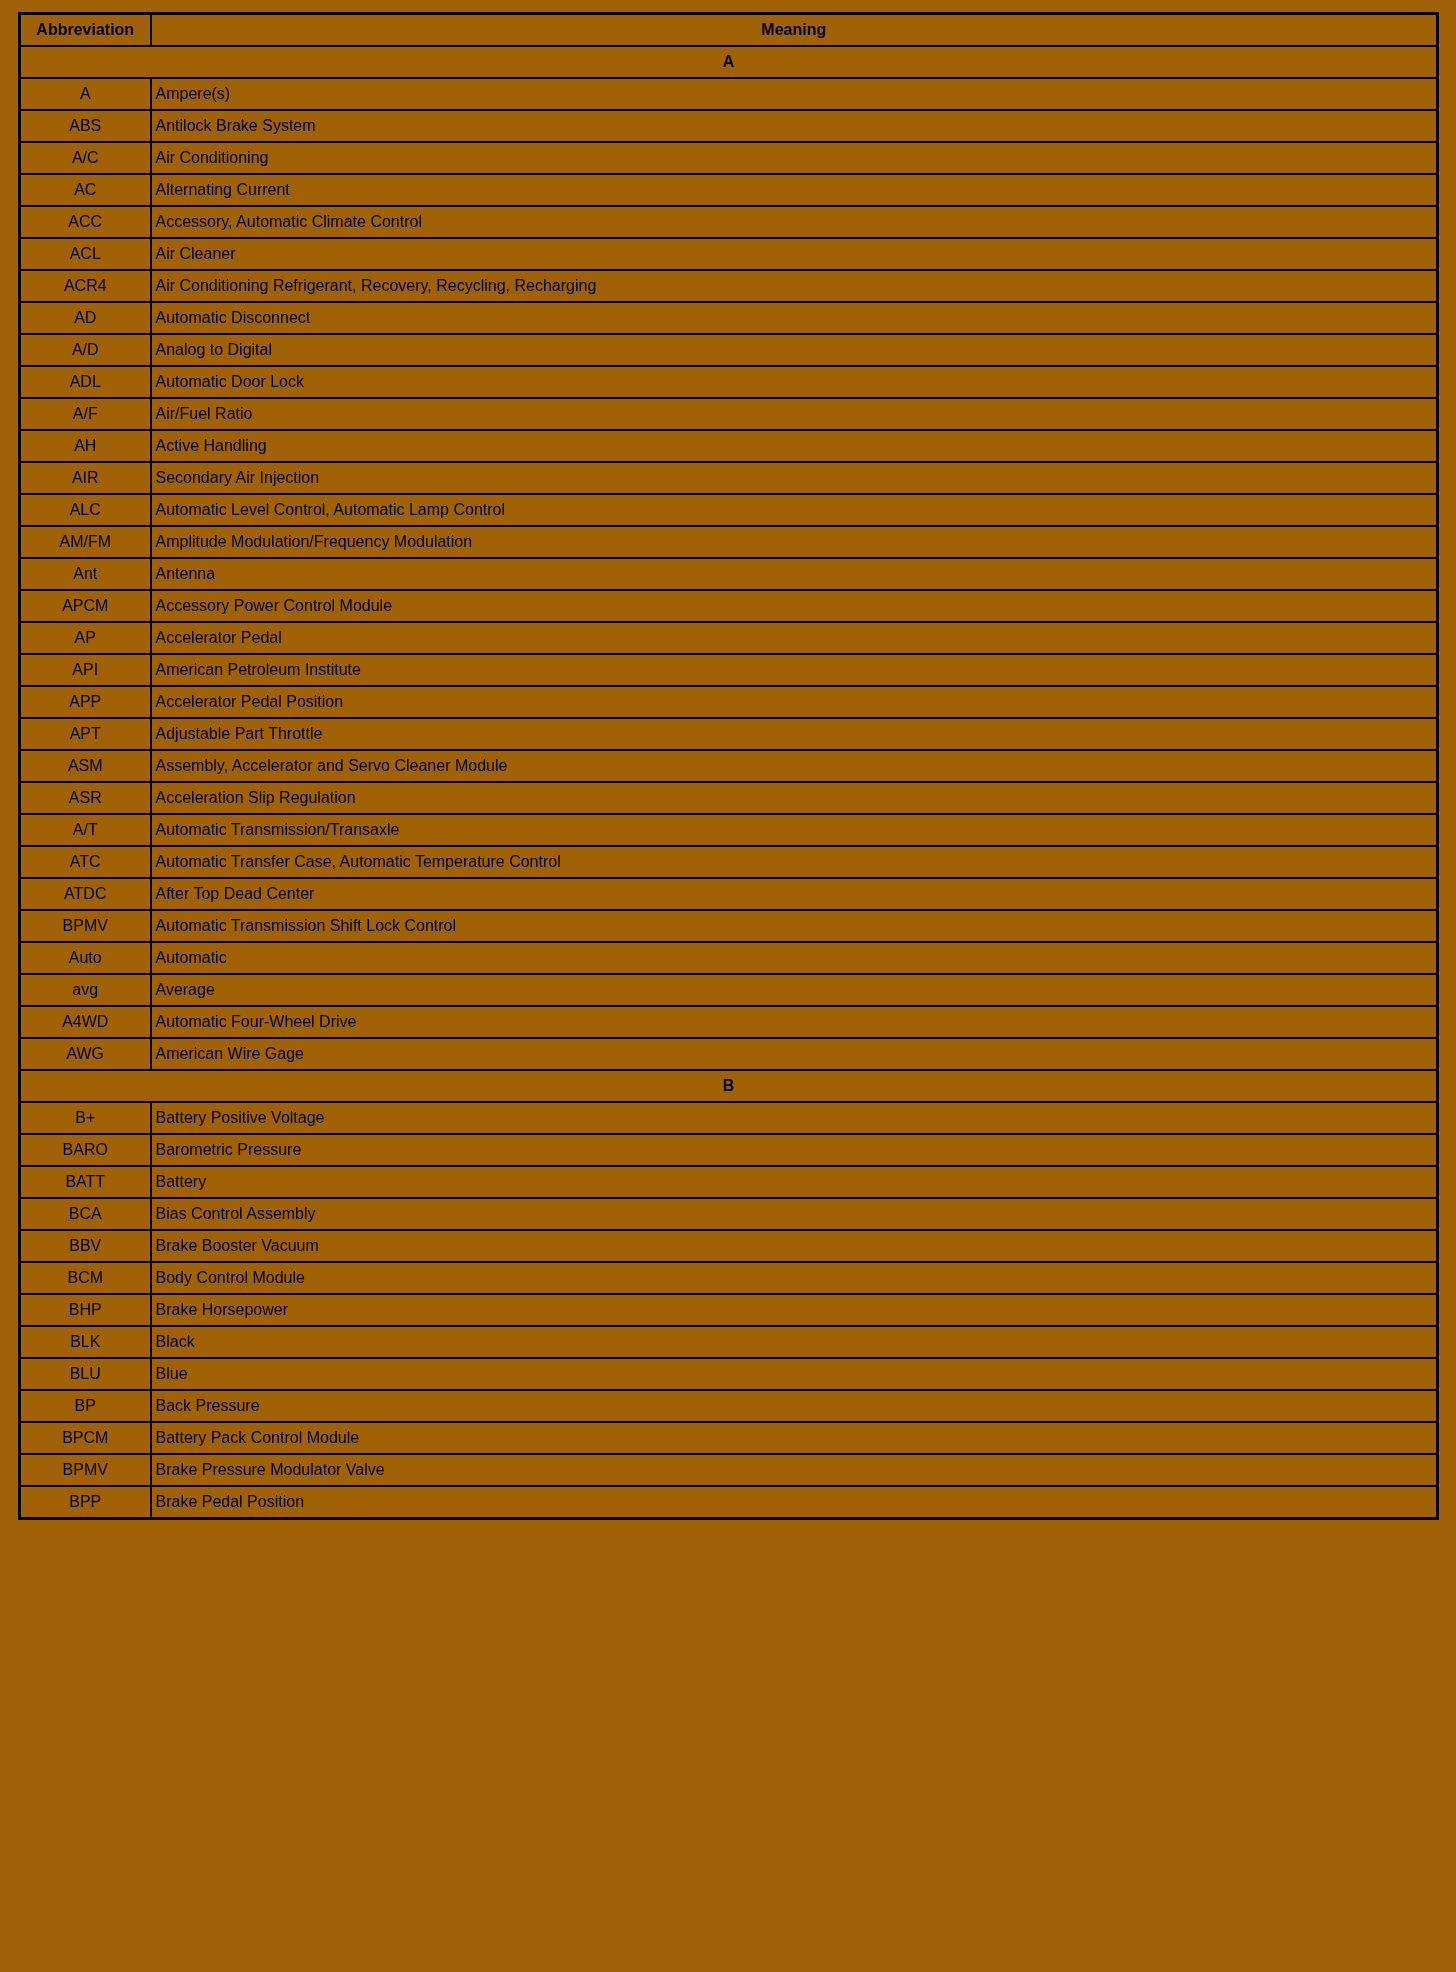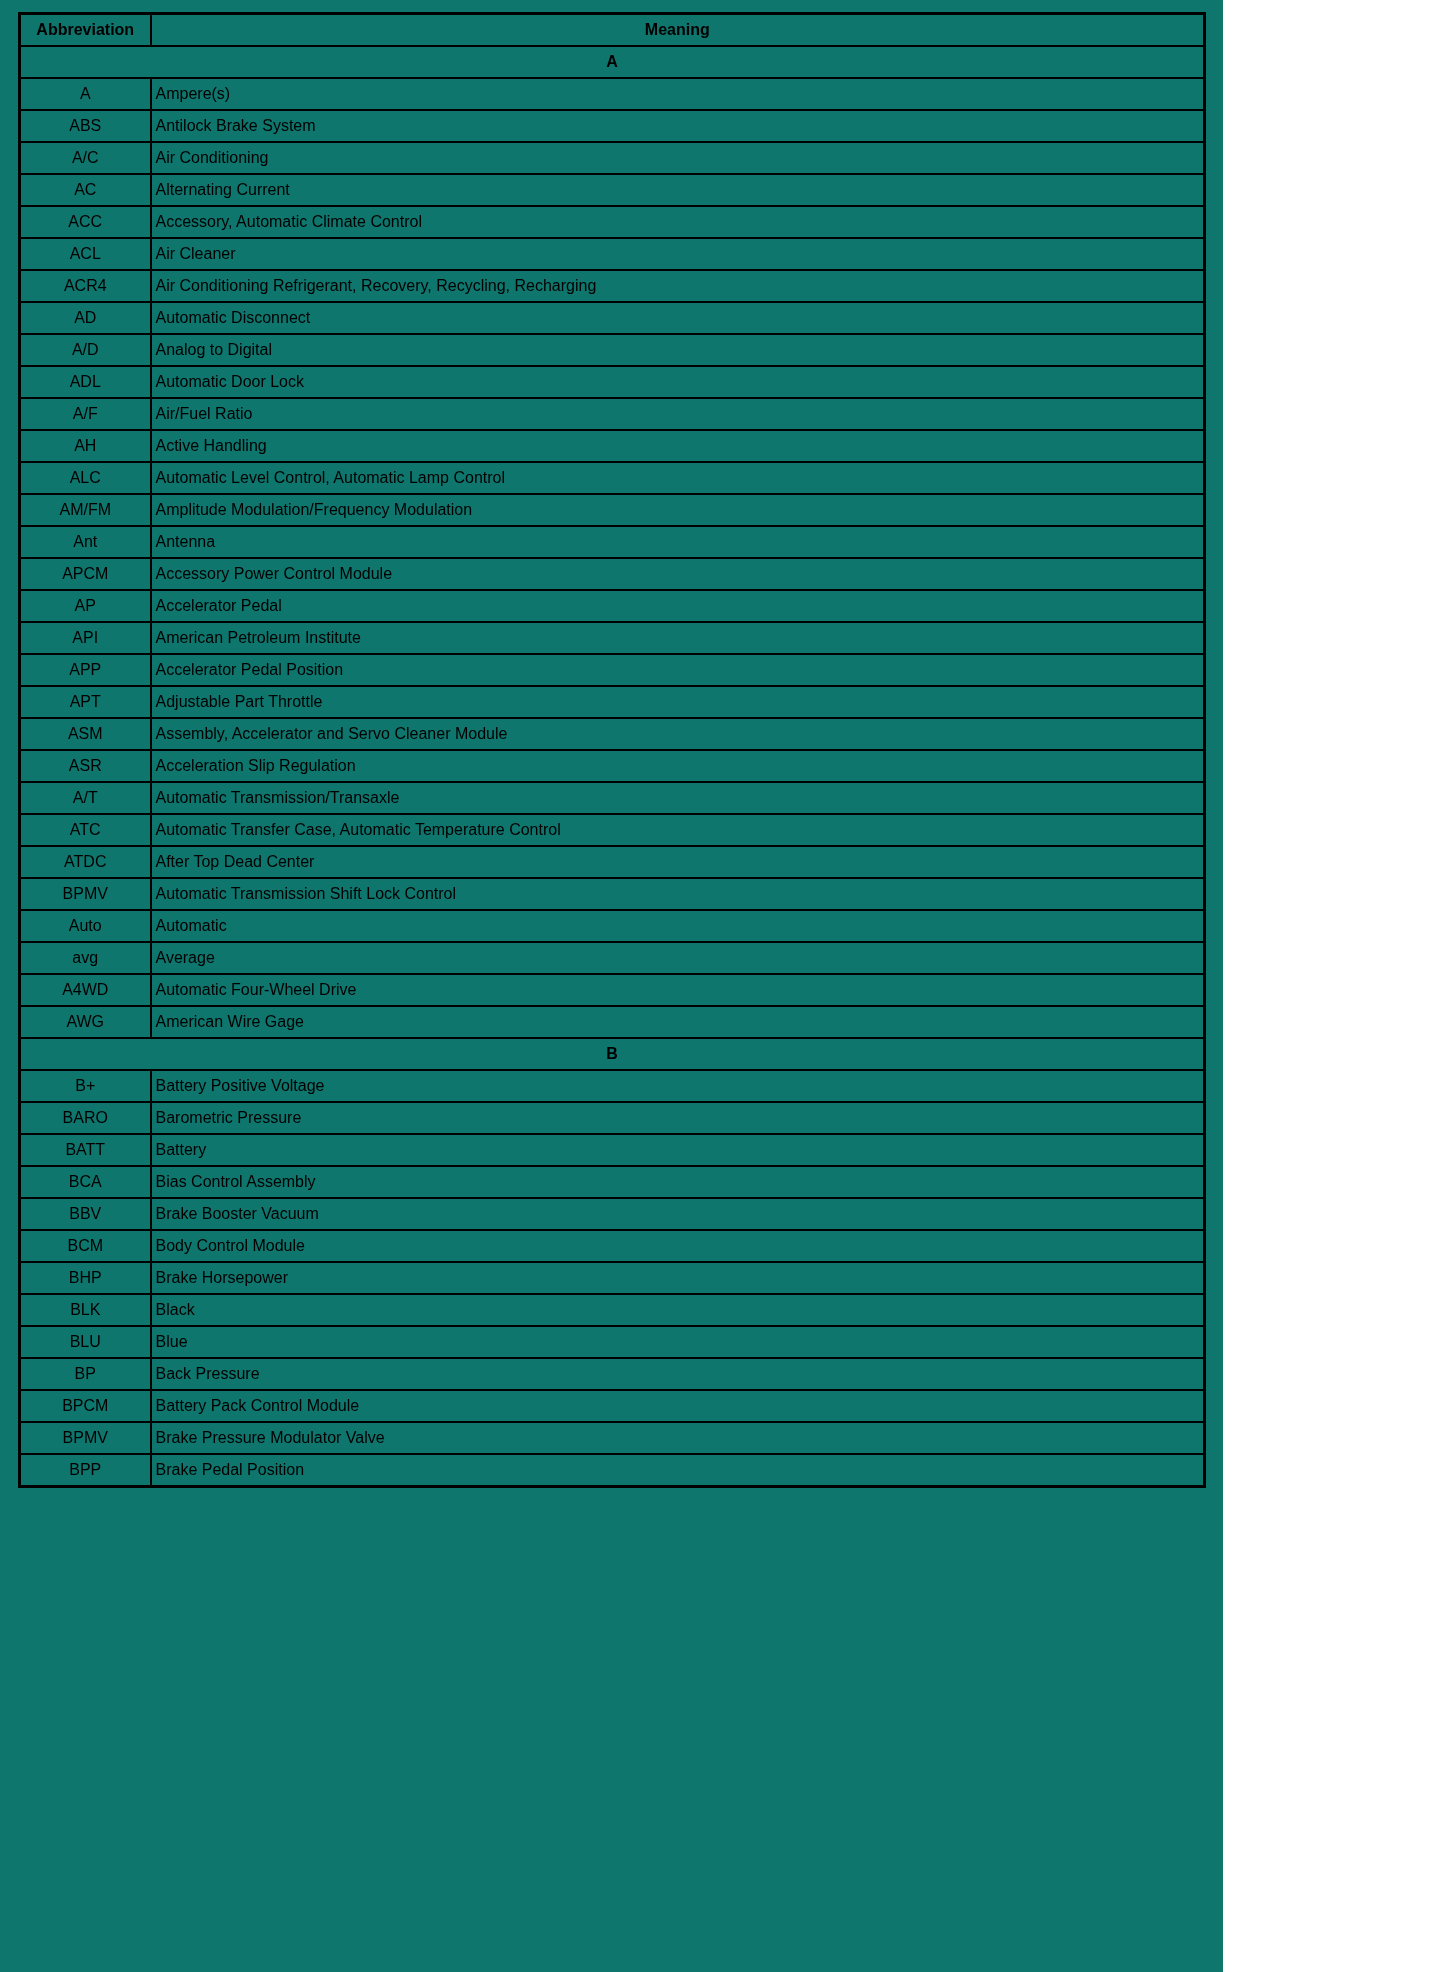--- a/index.html
+++ b/index.html
@@ -1,25 +1,25 @@
 <!DOCTYPE html>
 <html><head>
 <meta charset="utf-8">
 <style>
   html, body {
     margin: 0;
     padding: 0;
     background: #ffffff;
   }
   .page {
-    width: 1223px;
+    width: 1456px;
     height: 1972px;
     box-sizing: border-box;
     padding: 12px 17px 0 18px;
-    background: #0f766e;
+    background: #a16207;
     font-family: "Liberation Sans", sans-serif;
     color: #000000;
   }
   table.abbr-table {
     border-collapse: collapse;
     width: 100%;
     table-layout: fixed;
     border: 3px solid #000000;
   }
   table.abbr-table th,
@@ -111,20 +111,24 @@
         </tr>
         <tr>
           <td class="abbr-cell">A/F</td>
           <td class="meaning-cell">Air/Fuel Ratio</td>
         </tr>
         <tr>
           <td class="abbr-cell">AH</td>
           <td class="meaning-cell">Active Handling</td>
         </tr>
         <tr>
+          <td class="abbr-cell">AIR</td>
+          <td class="meaning-cell">Secondary Air Injection</td>
+        </tr>
+        <tr>
           <td class="abbr-cell">ALC</td>
           <td class="meaning-cell">Automatic Level Control, Automatic Lamp Control</td>
         </tr>
         <tr>
           <td class="abbr-cell">AM/FM</td>
           <td class="meaning-cell">Amplitude Modulation/Frequency Modulation</td>
         </tr>
         <tr>
           <td class="abbr-cell">Ant</td>
           <td class="meaning-cell">Antenna</td>

